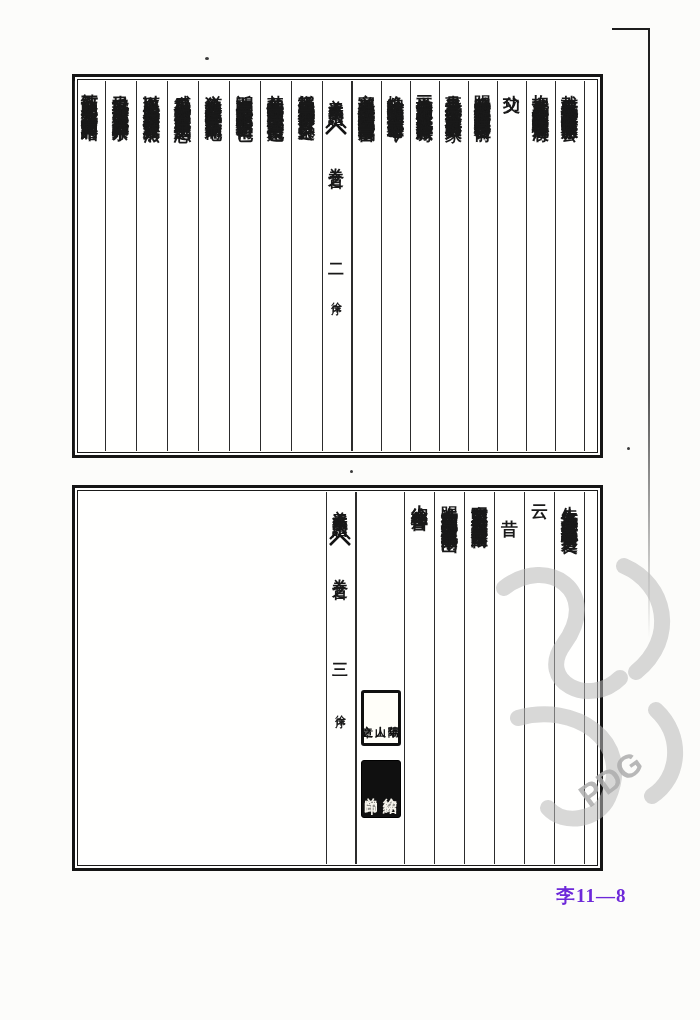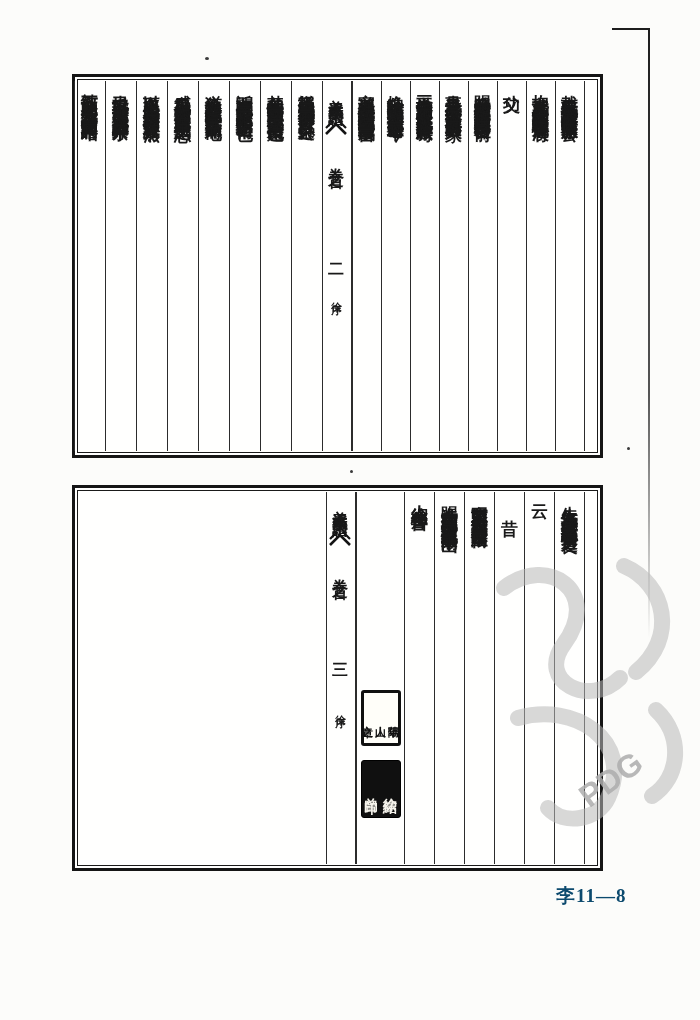--- a/index.html
+++ b/index.html
@@ -63,21 +63,21 @@
     width:40px;height:58px;background:#101010;color:#f6f4ec;gap:2px;border:1px solid #000;
   }
   .seal-col{
     writing-mode:vertical-rl;text-orientation:upright;
     font-weight:bold;line-height:12px;
   }
   .seal-outline .seal-col{font-size:11px;letter-spacing:1px;}
   .seal-solid .seal-col{font-size:14px;letter-spacing:2px;line-height:17px;}
   .folio{
     position:absolute;left:556px;top:883px;
-    font-size:19px;font-weight:600;color:#0c4a6e;letter-spacing:1px;
+    font-size:19px;font-weight:600;color:#6d28d9;letter-spacing:1px;
   }
   .watermark{position:absolute;left:452px;top:540px;pointer-events:none;}
   .edge-v{
     position:absolute;left:648px;top:28px;width:2px;height:610px;
     background:linear-gradient(#1d1d1d,#555 60%,rgba(120,120,120,0));
   }
   .edge-h{position:absolute;left:612px;top:28px;width:38px;height:2px;background:#1d1d1d;}
   .speck{position:absolute;background:#3a3a3a;border-radius:50%;}
 </style>
 </head>

